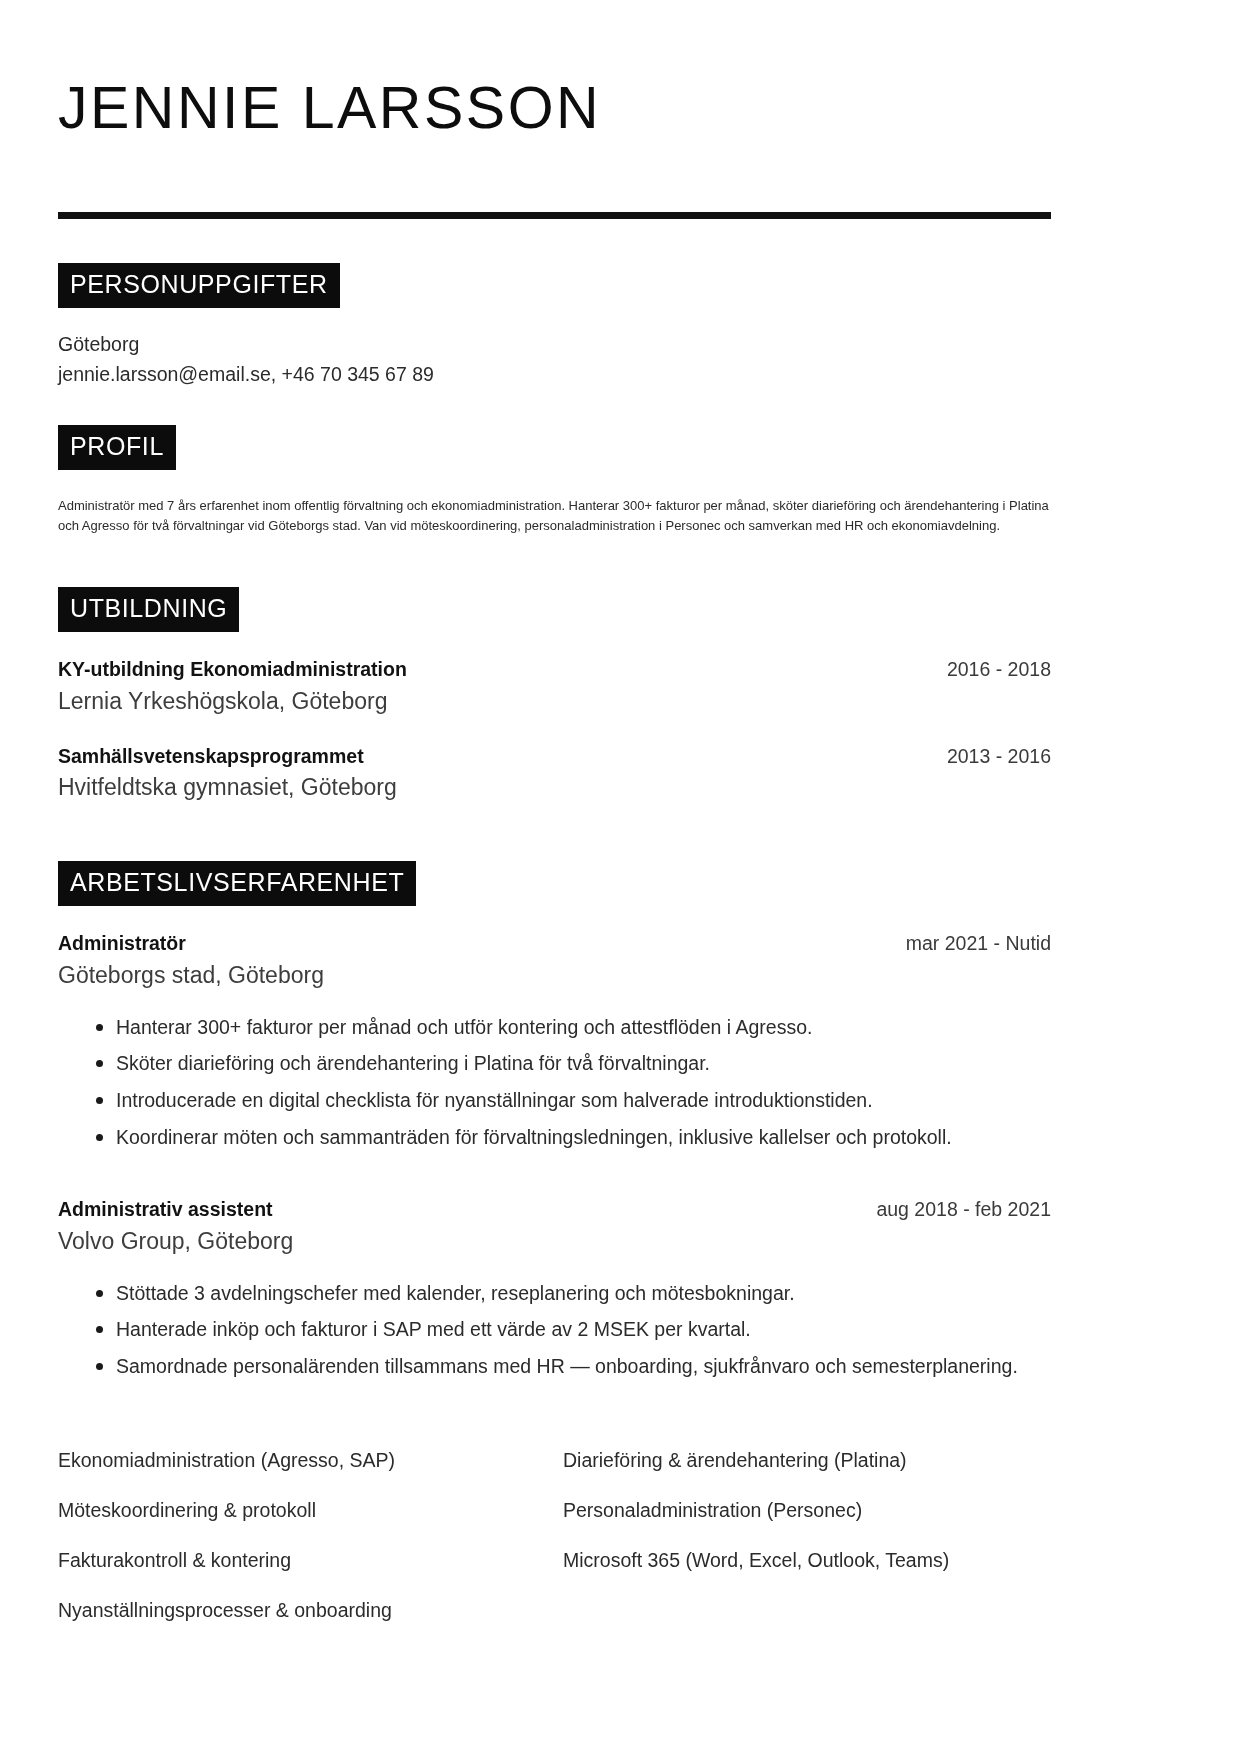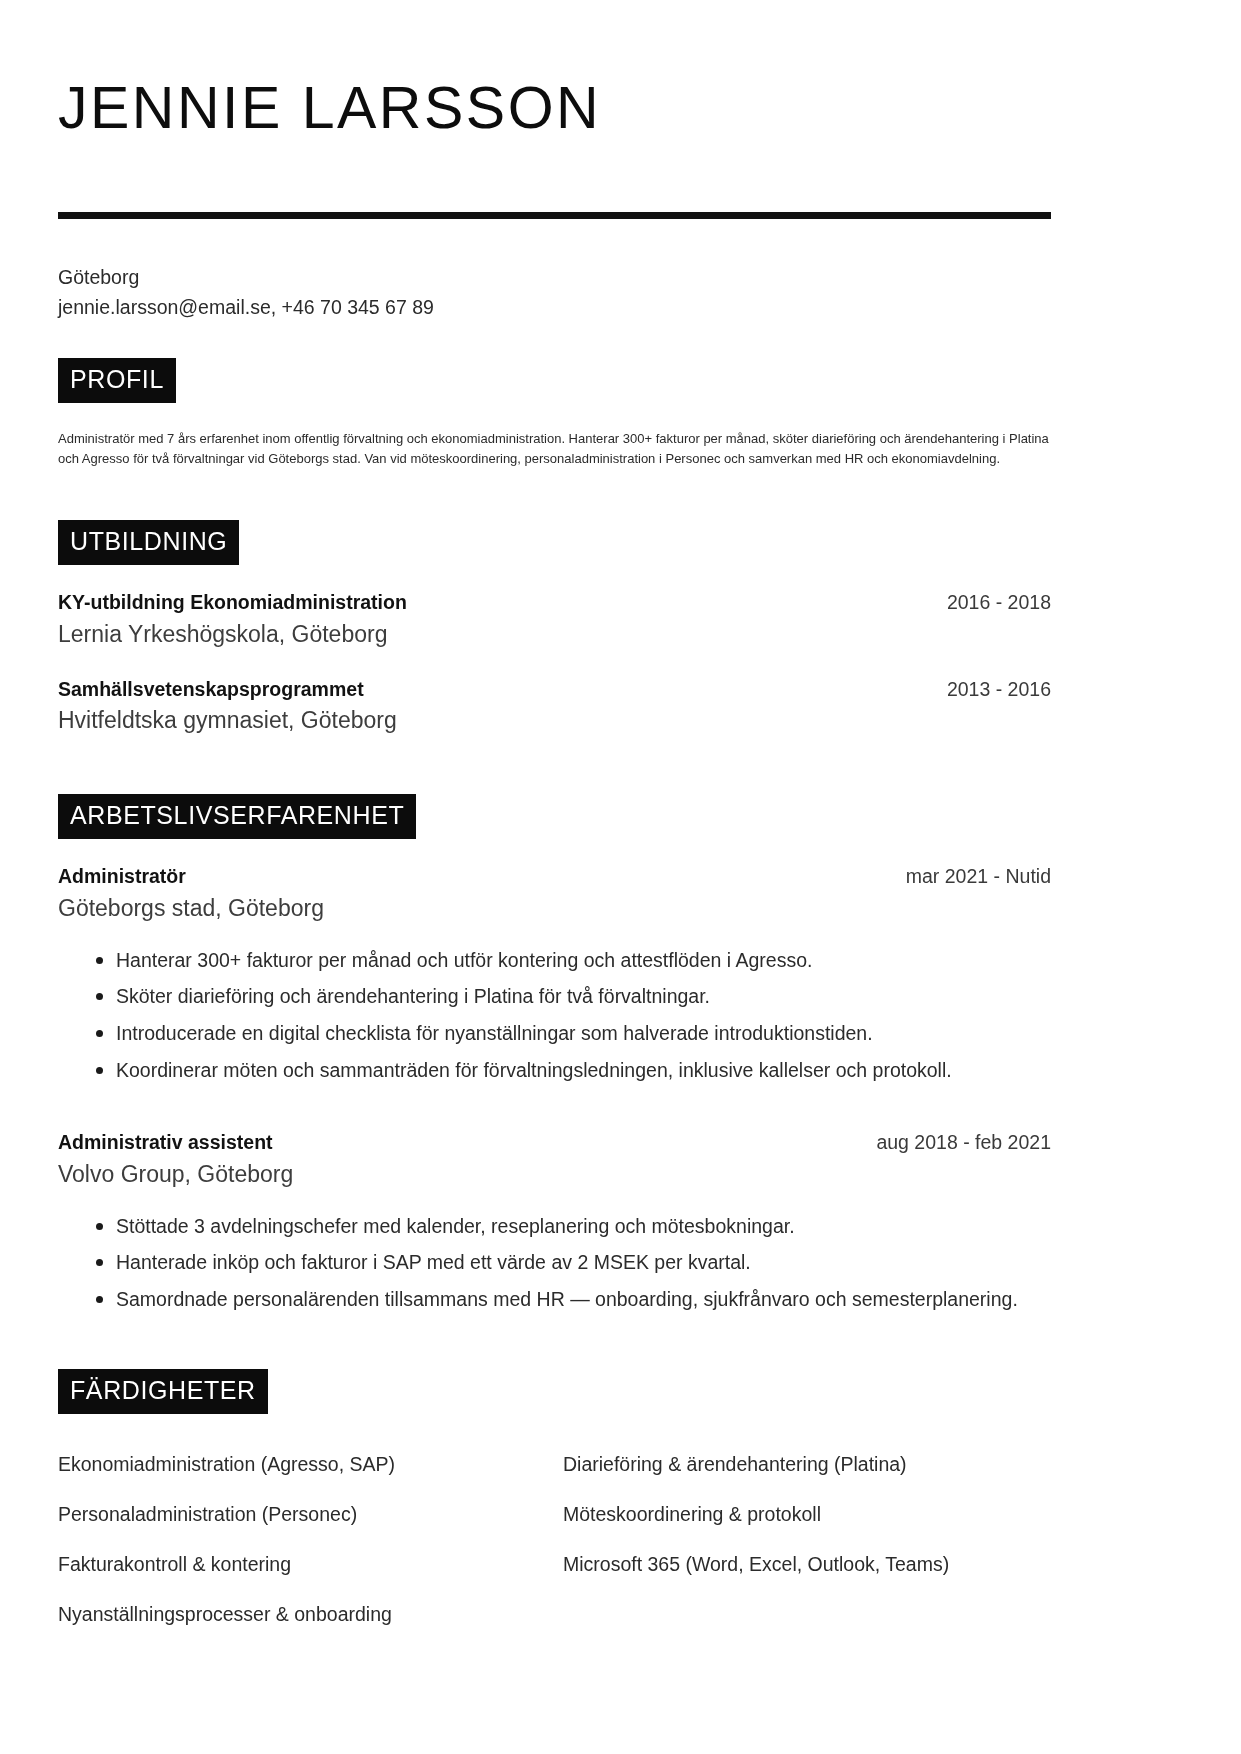--- a/index.html
+++ b/index.html
@@ -163,20 +163,23 @@
   .spacer-sm { height: 14px; }
 </style>
 </head>
 <body>
 
 <div class="page">
 
   <h1 class="cv-name">JENNIE LARSSON</h1>
   <div class="rule"></div>
 
+  <div class="section">
+    <span class="section-label">PERSONUPPGIFTER</span>
+  </div>
   <div class="contact-block">
     <div class="contact-line">Göteborg</div>
     <div class="contact-line">jennie.larsson@email.se, +46 70 345 67 89</div>
   </div>
 
   <div class="section">
     <span class="section-label">PROFIL</span>
   </div>
   <div class="profile-block">
     <p class="body-text">Administratör med 7 års erfarenhet inom offentlig förvaltning och ekonomiadministration. Hanterar 300+ fakturor per månad, sköter diarieföring och ärendehantering i Platina och Agresso för två förvaltningar vid Göteborgs stad. Van vid möteskoordinering, personaladministration i Personec och samverkan med HR och ekonomiavdelning.</p>
@@ -234,26 +237,23 @@
       <div class="entry-sub">Volvo Group, Göteborg</div>
       <ul class="bullets">
         <li>Stöttade 3 avdelningschefer med kalender, reseplanering och mötesbokningar.</li>
         <li>Hanterade inköp och fakturor i SAP med ett värde av 2 MSEK per kvartal.</li>
         <li>Samordnade personalärenden tillsammans med HR — onboarding, sjukfrånvaro och semesterplanering.</li>
       </ul>
     </div>
 
   </div>
 
-  <div class="section">
-    <span class="section-label">FÄRDIGHETER</span>
-  </div>
   <div class="skills-grid">
     <div class="skill-item">Ekonomiadministration (Agresso, SAP)</div>
     <div class="skill-item">Diarieföring &amp; ärendehantering (Platina)</div>
+    <div class="skill-item">Möteskoordinering &amp; protokoll</div>
     <div class="skill-item">Personaladministration (Personec)</div>
-    <div class="skill-item">Möteskoordinering &amp; protokoll</div>
     <div class="skill-item">Fakturakontroll &amp; kontering</div>
     <div class="skill-item">Microsoft 365 (Word, Excel, Outlook, Teams)</div>
     <div class="skill-item">Nyanställningsprocesser &amp; onboarding</div>
   </div>
 
 </div>
 
 </body></html>

